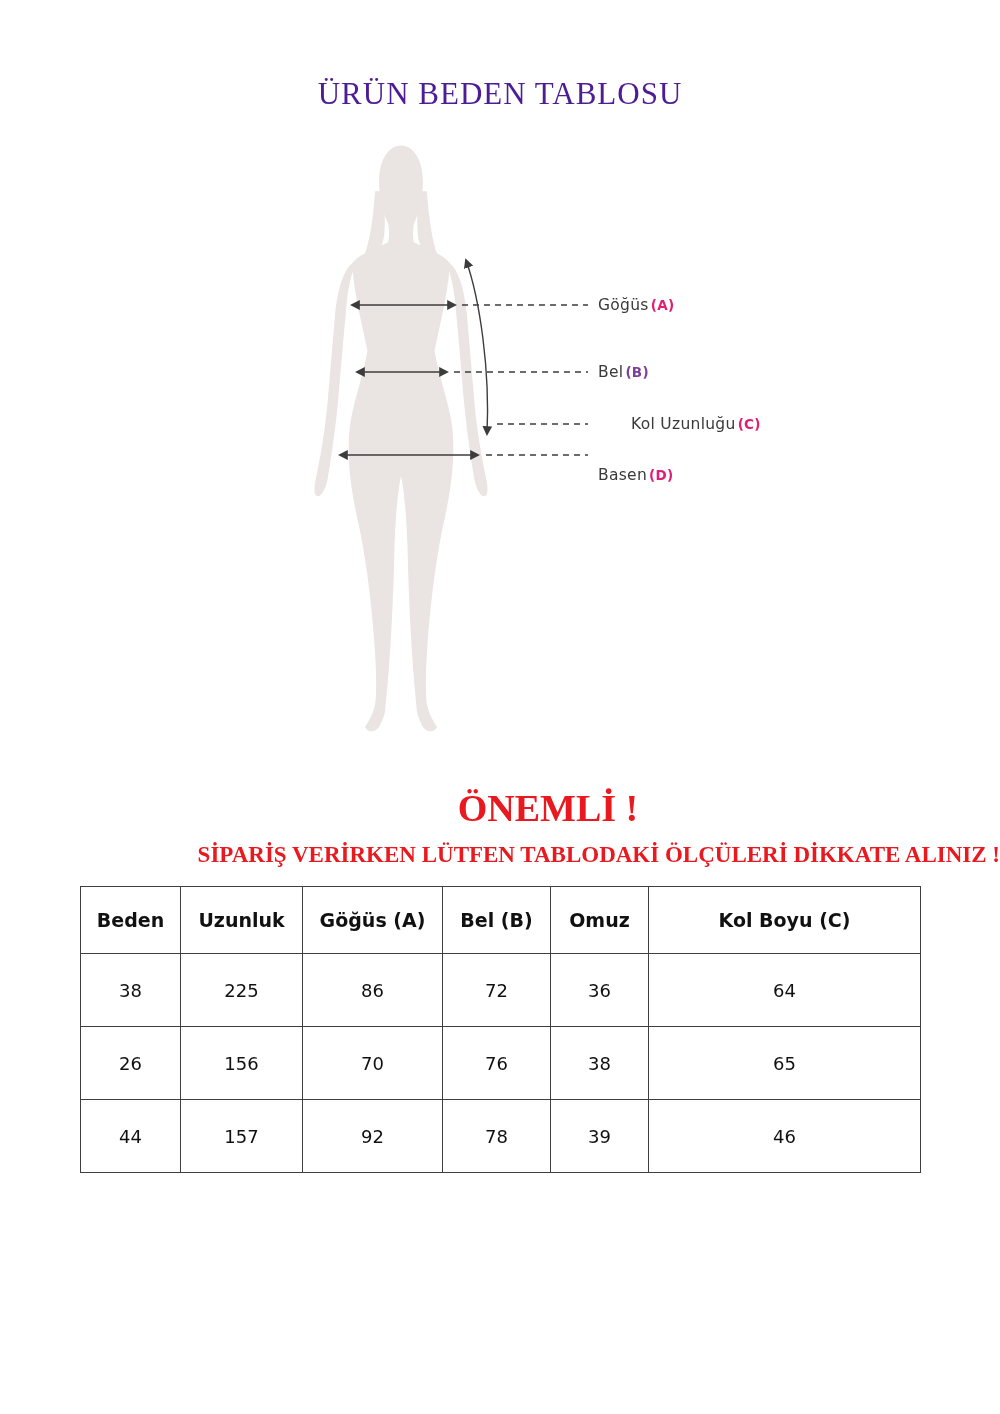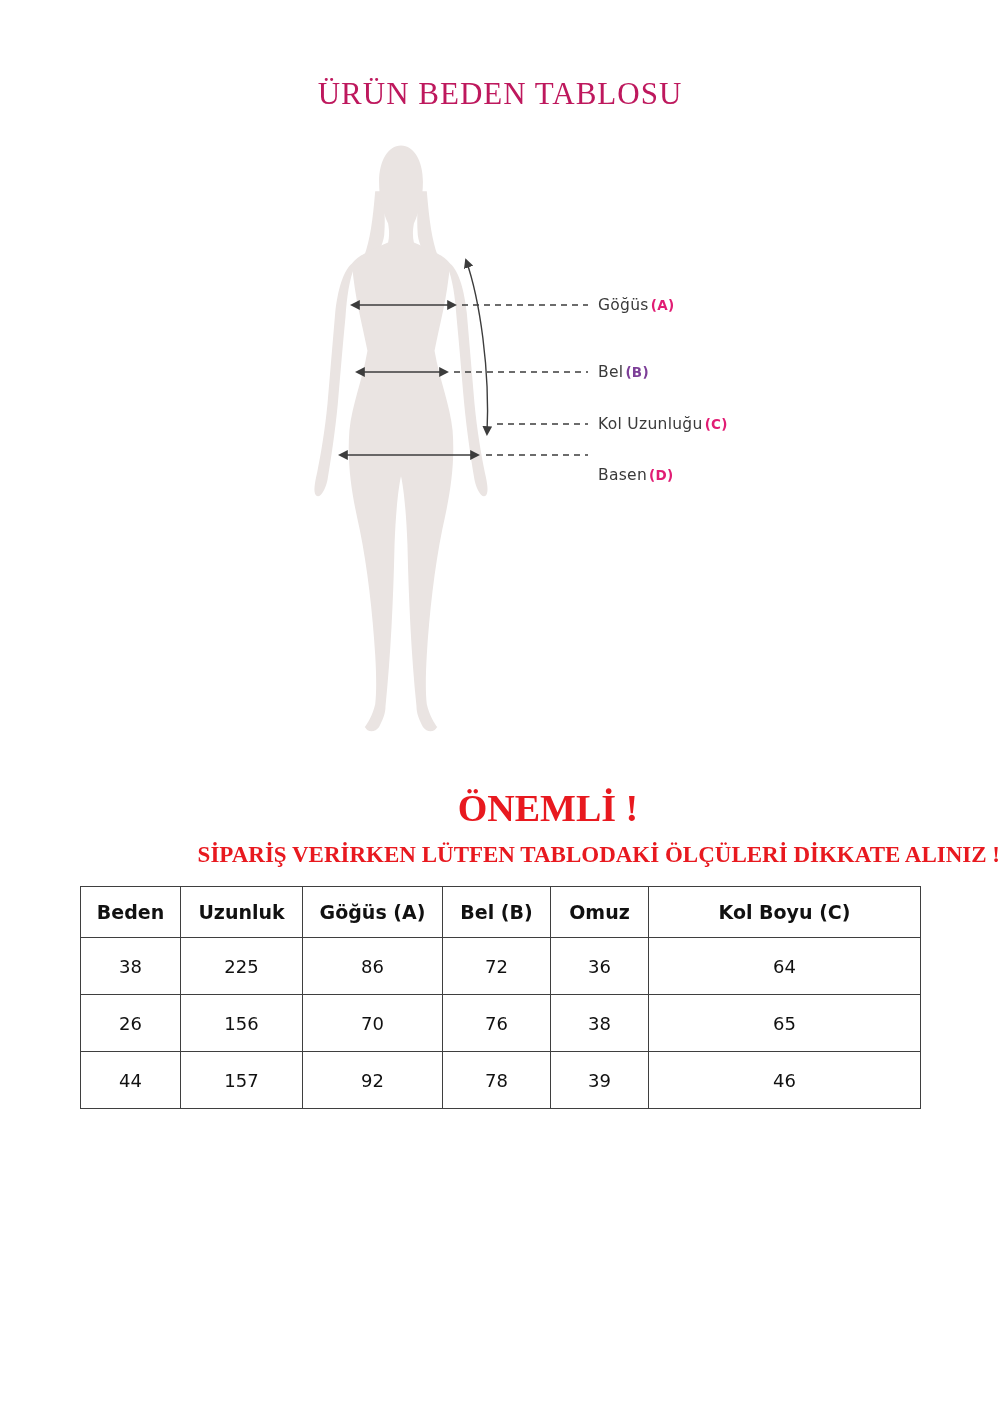--- a/index.html
+++ b/index.html
@@ -3,48 +3,48 @@
 <meta charset="utf-8">
 <style>
   html, body { margin:0; padding:0; background:#ffffff; }
   .page {
     position:relative; width:1000px; height:1414px; margin:0 auto;
     background:#ffffff; font-family:"DejaVu Sans", sans-serif; overflow:hidden;
   }
   .title {
     position:absolute; top:76px; left:0; width:100%; margin:0;
     text-align:center; font-family:"Liberation Serif", serif; font-weight:400;
-    font-size:31px; letter-spacing:1px; color:#be185d;
+    font-size:31px; letter-spacing:1px; color:#4c1d95;
   }
   .figure { position:absolute; left:272px; top:138px; width:258px; height:608px; }
   .annotations { position:absolute; left:0; top:0; width:1000px; height:1414px; pointer-events:none; }
   .mlabel {
     position:absolute; left:598px; font-size:15.5px; color:#3a3a3a;
     white-space:nowrap; letter-spacing:0.3px;
   }
   .mlabel-gogus { top:296px; }
   .mlabel-bel   { top:363px; }
-  .mlabel-kol   { top:415px; }
+  .mlabel-kol   { top:415px;margin-left:33px; }
   .mlabel-basen { top:466px; }
   .mletter { font-weight:700; font-size:13.5px; margin-left:2px; }
   .important {
     position:absolute; top:786px; left:0; width:100%; text-align:center;
     font-family:"Liberation Serif", serif; font-weight:700; font-size:38px; color:#e8191f;margin-left:48px;
   }
   .warning {
     position:absolute; top:842px; left:0; width:100%; text-align:right;
     font-family:"Liberation Serif", serif; font-weight:700; font-size:23px; color:#e8191f;
   }
   .size-table {
     position:absolute; top:886px; left:80px; width:840px;
     border-collapse:collapse; table-layout:fixed;
   }
   .size-table th, .size-table td {
     border:1px solid #3f3f3f; text-align:center; vertical-align:middle; color:#111;
-    font-family:"DejaVu Sans", sans-serif; padding:0;
+    font-family:"DejaVu Sans", sans-serif; padding:8px;
   }
   .size-table th { height:50px; font-size:19px; font-weight:700; }
   .size-table td { height:56px; font-size:18px; font-weight:400; }
 </style>
 </head>
 <body>
 
 <div class="page">
 
   <h1 class="title">ÜRÜN BEDEN TABLOSU</h1>

